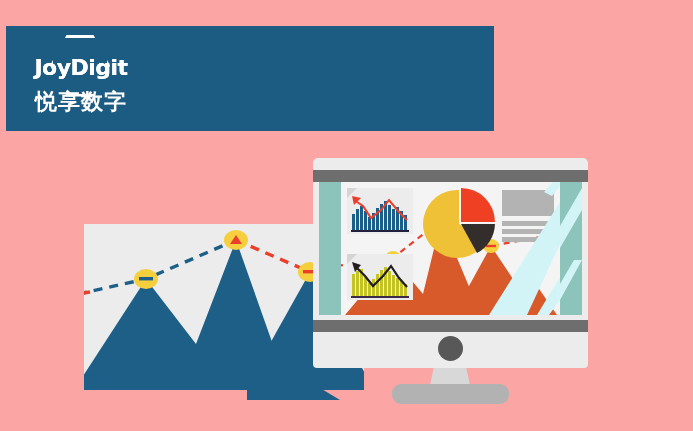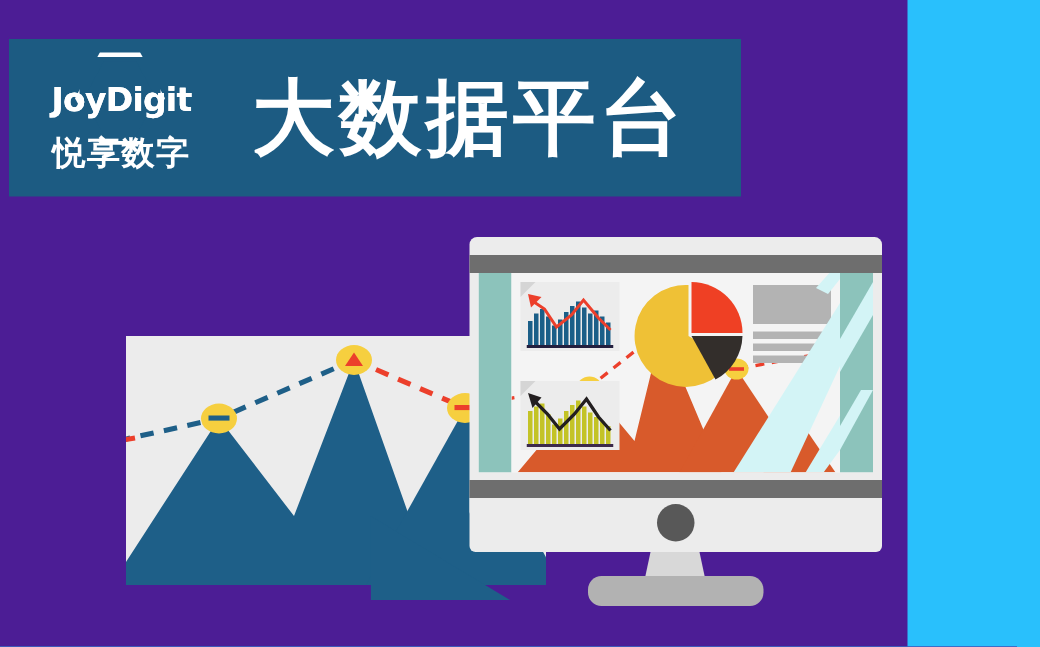--- a/index.html
+++ b/index.html
@@ -3,21 +3,21 @@
 <meta charset="utf-8">
 <style>
   html,body{margin:0;padding:0;}
   body{
     width:693px;height:431px;
     background:#29c0fc;
     font-family:"Liberation Sans", sans-serif;
     overflow:hidden;
     position:relative;
   }
-  #stage{position:absolute;left:0;top:0;width:605px;height:431px;overflow:hidden;background:#4c1d95;}
+  #stage{position:absolute;left:0;top:0;width:693px;height:431px;overflow:hidden;background:#fca5a5;}
 
   
   .banner{
     position:absolute;left:6px;top:26px;width:488px;height:105px;
     background:#1c5b82;
     display:flex;align-items:center;
   }
   .logo-block{
     position:relative;width:122px;height:92px;margin-left:14px;
     display:flex;flex-direction:column;align-items:center;justify-content:center;
@@ -110,21 +110,20 @@
 <div id="stage">
 
   <div class="banner">
 
     <div class="logo-block">
       <div class="hexagon"></div>
       <div class="logo-word">JoyDigit</div>
       <div class="logo-sub">悦享数字</div>
     </div>
 
-    <div class="banner-title">大数据平台</div>
   </div>
 
   <div class="left-panel">
     <svg width="280" height="166" viewBox="0 0 280 166">
 
       <polygon points="-10,166 62,55 112,120 152,16 205,166 -10,166" fill="#1e5f88"></polygon>
       <polygon points="160,166 226,48 290,166" fill="#1e5f88"></polygon>
 
       <polyline points="-6,70 62,55 152,16" fill="none" stroke="#1e5f88" stroke-width="3.4" stroke-dasharray="9 7" stroke-linecap="butt"></polyline>
       <polyline points="152,16 226,48 288,58" fill="none" stroke="#ec3f2b" stroke-width="3.4" stroke-dasharray="9 7" stroke-linecap="butt"></polyline>

